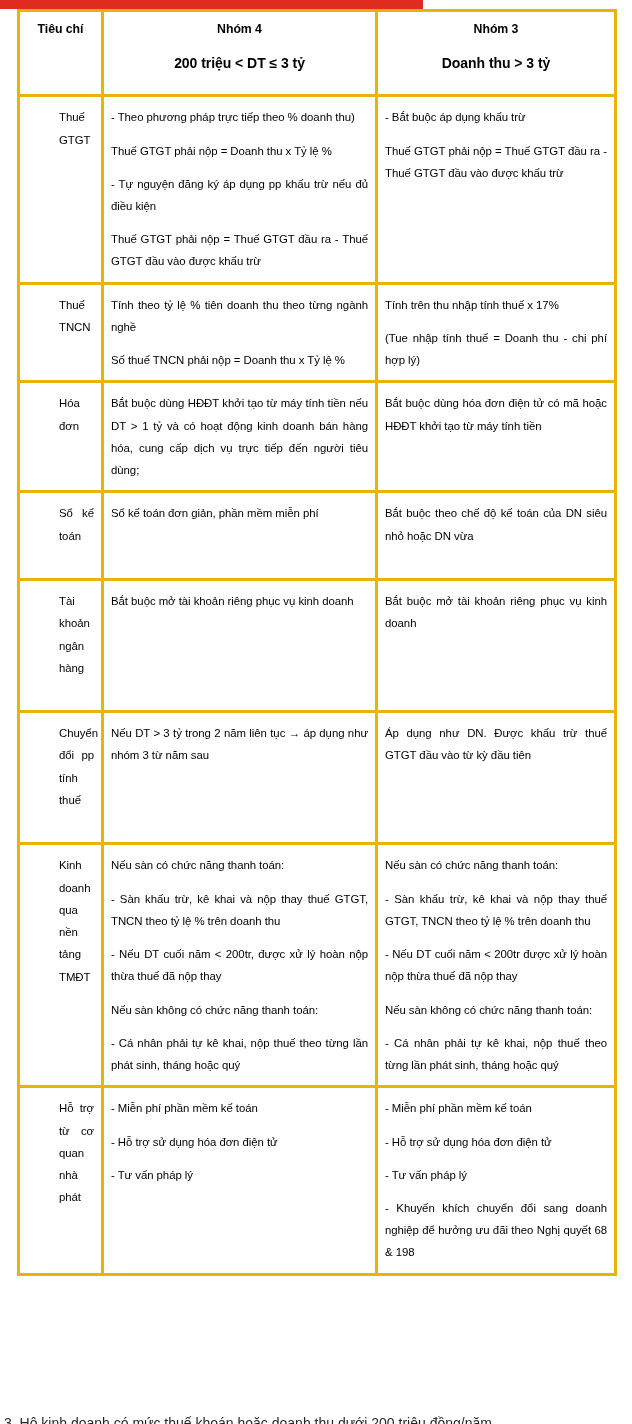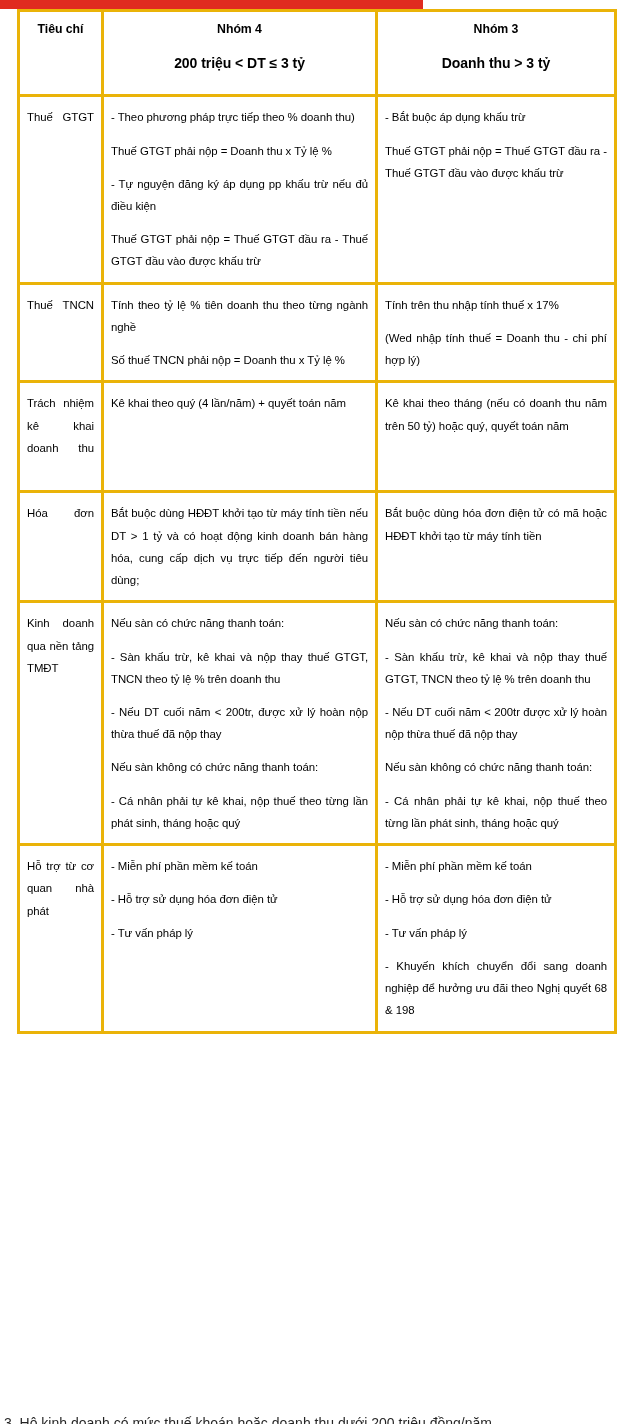--- a/index.html
+++ b/index.html
@@ -62,21 +62,21 @@
   thead th .hl2 { display: block; font-size: 14px; }
   thead th.crit { vertical-align: top; }
 
   
   td.crit {
     font-weight: 700;
     text-align: justify;
     text-justify: inter-word;
     padding-right: 6px;
   }
-  td.crit > span { display: block; }
+  td.crit > span { display: block; margin-left: 32px; }
   
   td.crit .j { display: block; text-align: justify; }
   td.crit .j::after {
     content: "";
     display: inline-block;
     width: 100%;
   }
 
   .p { margin: 0 0 11px 0; }
   .p:last-child { margin-bottom: 0; }
@@ -140,43 +140,65 @@
         <tr>
           <td class="crit">
             <span class="j">Thuế TNCN</span>
           </td>
           <td>
             <div class="p">Tính theo <b>tỷ lệ % tiên doanh thu</b> theo từng ngành nghề</div>
             <div class="p">Số thuế TNCN phải nộp = Doanh thu x Tỷ lệ %</div>
           </td>
           <td>
             <div class="p">Tính trên <b>thu nhập tính thuế x 17%</b></div>
-            <div class="p">(Wed nhập tính thuế = Doanh thu - chi phí hợp lý)</div>
-          </td>
-        </tr>
-        <tr>
-          <td class="crit">
-            <span class="j">Trách nhiệm kê khai doanh thu</span>
-          </td>
-          <td>
-            <div class="p">Kê khai theo <b>quý</b> (4 lần/năm) + <b>quyết toán năm</b></div>
-          </td>
-          <td>
-            <div class="p">Kê khai theo <b>tháng (nếu có doanh thu năm trên 50 tỷ)</b> hoặc <b>quý,</b> quyết toán năm</div>
+            <div class="p">(Tue nhập tính thuế = Doanh thu - chi phí hợp lý)</div>
           </td>
         </tr>
         <tr>
           <td class="crit">
             <span class="j">Hóa đơn</span>
           </td>
           <td>
             <div class="p">Bắt buộc dùng HĐĐT khởi tạo từ máy tính tiền nếu DT &gt; 1 tỷ và có hoạt động kinh doanh bán hàng hóa, cung cấp dịch vụ trực tiếp đến người tiêu dùng;</div>
           </td>
           <td>
             <div class="p">Bắt buộc dùng <b>hóa đơn điện tử có mã</b> hoặc HĐĐT khởi tạo từ máy tính tiền</div>
+          </td>
+        </tr>
+        <tr>
+          <td class="crit">
+            <span class="j">Sổ kế toán</span>
+          </td>
+          <td>
+            <div class="p">Sổ kế toán đơn giản, phần mềm miễn phí</div>
+          </td>
+          <td>
+            <div class="p">Bắt buộc theo chế độ kế toán của DN siêu nhỏ hoặc DN vừa</div>
+          </td>
+        </tr>
+        <tr>
+          <td class="crit">
+            <span class="j">Tài khoản ngân hàng</span>
+          </td>
+          <td>
+            <div class="p">Bắt buộc mở tài khoản riêng phục vụ kinh doanh</div>
+          </td>
+          <td>
+            <div class="p">Bắt buộc mở tài khoản riêng phục vụ kinh doanh</div>
+          </td>
+        </tr>
+        <tr>
+          <td class="crit">
+            <span class="j">Chuyển đổi pp tính thuế</span>
+          </td>
+          <td>
+            <div class="p">Nếu DT &gt; 3 tỷ trong 2 năm liên tục → áp dụng như nhóm 3 từ năm sau</div>
+          </td>
+          <td>
+            <div class="p">Áp dụng như DN. Được khấu trừ thuế GTGT đầu vào từ kỳ đầu tiên</div>
           </td>
         </tr>
         <tr>
           <td class="crit">
             <span class="j">Kinh doanh qua nền tảng TMĐT</span>
           </td>
           <td>
             <div class="p"><b>Nếu sàn có chức năng thanh toán:</b></div>
             <div class="p">- Sàn khấu trừ, kê khai và nộp thay thuế GTGT, TNCN theo tỷ lệ % trên doanh thu</div>
             <div class="p">- Nếu DT cuối năm &lt; 200tr, được xử lý hoàn nộp thừa thuế đã nộp thay</div>

